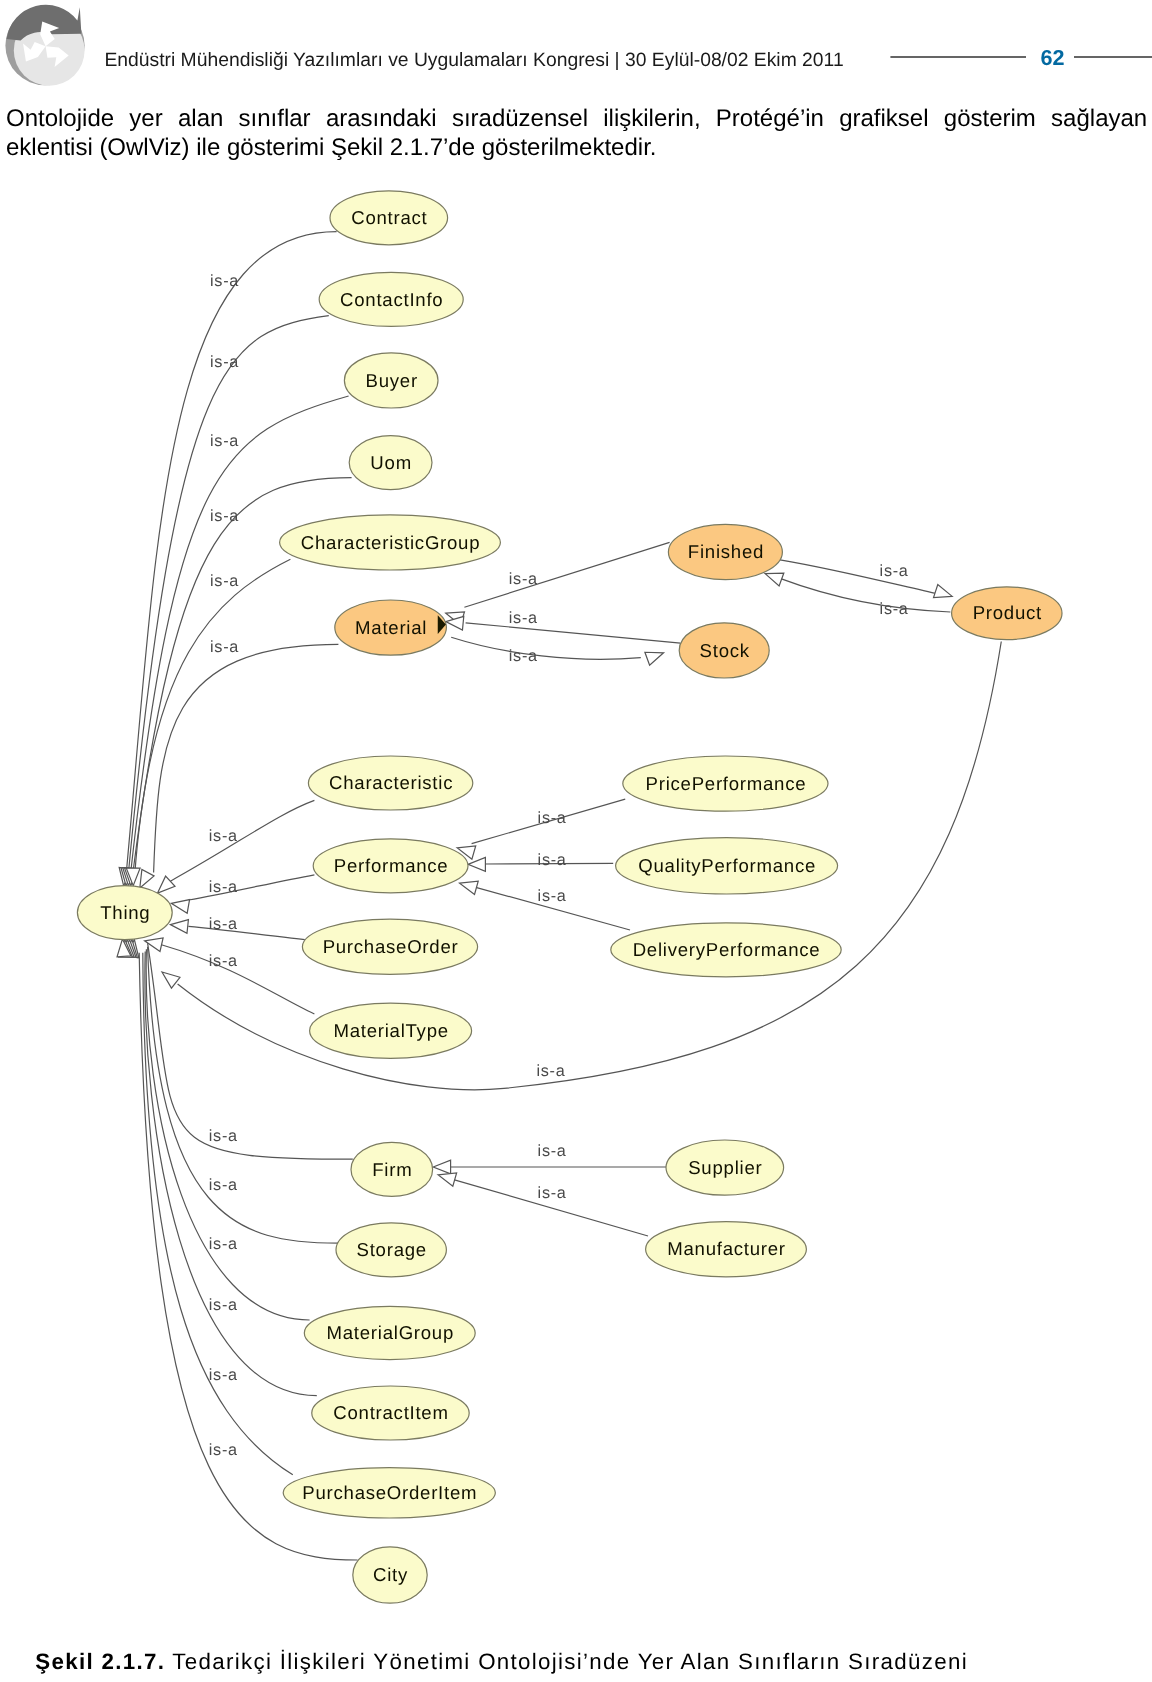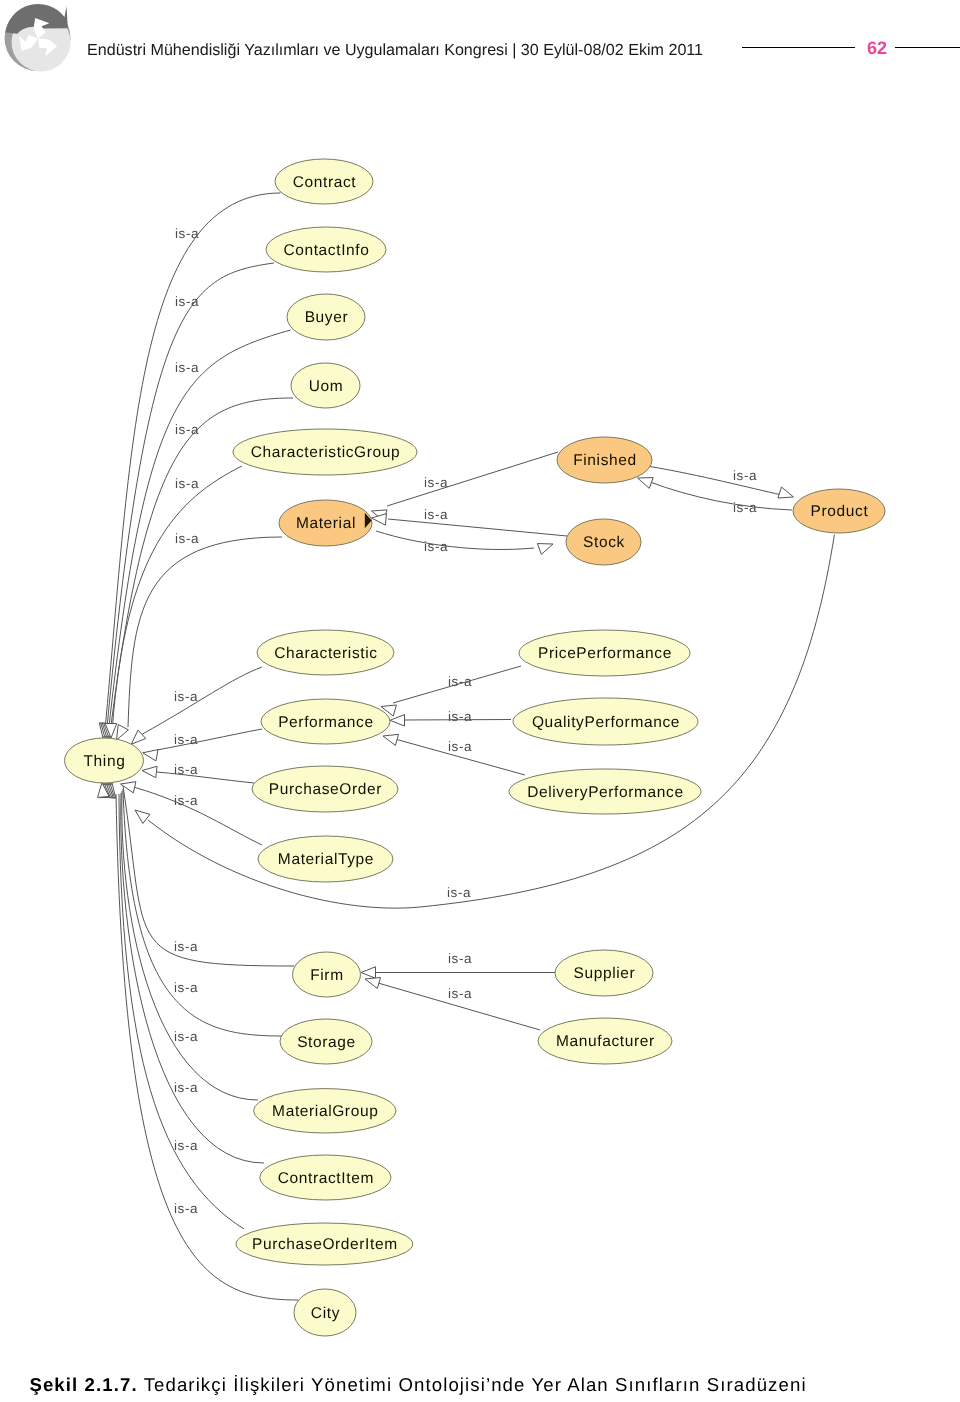--- a/index.html
+++ b/index.html
@@ -10,21 +10,21 @@
  .page{position:relative;width:960px;height:1402px;background:#fff;}
 
  
  .hdr{position:absolute;left:0;top:0;width:960px;height:78px;}
  .logo{position:absolute;left:2px;top:2px;width:70px;height:70px;}
  .hdr-title{position:absolute;left:87px;top:41px;font-size:16.1px;color:#1a1a1a;
             white-space:nowrap;letter-spacing:0px;}
  .hdr-rule{position:absolute;top:47px;height:0;border-top:1.7px solid #000;}
  .hdr-rule.l{left:742px;width:113px;}
  .hdr-rule.r{left:895px;width:65px;}
- .hdr-pageno{position:absolute;left:867px;top:42px;font-size:18px;font-weight:bold;color:#ec4899;
+ .hdr-pageno{position:absolute;left:867px;top:42px;font-size:18px;font-weight:bold;color:#0369a1;
              line-height:13px;}
 
  
  .para{position:absolute;left:5px;top:67px;width:951px;font-size:20px;line-height:24px;
        color:#000;text-align:justify;}
 
  
  .fig{position:absolute;left:0;top:0;width:960px;height:1402px;}
  .cap{position:absolute;left:0;top:1375px;width:836px;text-align:center;font-size:18.6px;color:#000;
       line-height:20px;letter-spacing:1.1px;}
@@ -45,20 +45,21 @@
     <path d="M 36.0 36.5 L 46.9 37.6 L 55.2 44.3 L 43.5 53.9 L 44.9 45.8 L 37.5 46.1 Z"></path>
     <path d="M 36.0 36.5 L 29.6 45.4 L 19.6 49.2 L 17.2 34.3 L 23.5 39.5 L 26.9 33.0 Z"></path>
    </g>
   </svg>
   <div class="hdr-title">Endüstri Mühendisliği Yazılımları ve Uygulamaları Kongresi  |  30 Eylül-08/02 Ekim 2011</div>
   <div class="hdr-rule l"></div>
   <div class="hdr-pageno">62</div>
   <div class="hdr-rule r"></div>
  </div>
 
+ <p class="para">Ontolojide yer alan sınıflar arasındaki sıradüzensel ilişkilerin, Protégé’in grafiksel gösterim sağlayan eklentisi (OwlViz) ile gösterimi Şekil 2.1.7’de gösterilmektedir.</p>
 
  <svg class="fig" id="diagram" viewBox="0 0 960 1402" xmlns="http://www.w3.org/2000/svg">
       <g>
         <g>
           <path d="M 280.5,193 C 135.7,193 131.3,448.1 105,730" fill="none" stroke="#555555" stroke-width="1"></path>
           <path d="M 103,738 L 99.32396856865691,722.8408676727269 L 110.71205135918498,724.4413583337677 Z" fill="#ffffff" stroke="#555555" stroke-width="1" stroke-linejoin="miter"></path>
           <text x="175" y="238" font-size="13.5" letter-spacing="0.6" font-family="&quot;Liberation Sans&quot;,sans-serif" fill="#4a4a4a" text-anchor="start">is-a</text>
         </g>
         <g>
           <path d="M 274,263 C 188.7,274.7 146.9,300.4 106.8,730" fill="none" stroke="#555555" stroke-width="1"></path>

